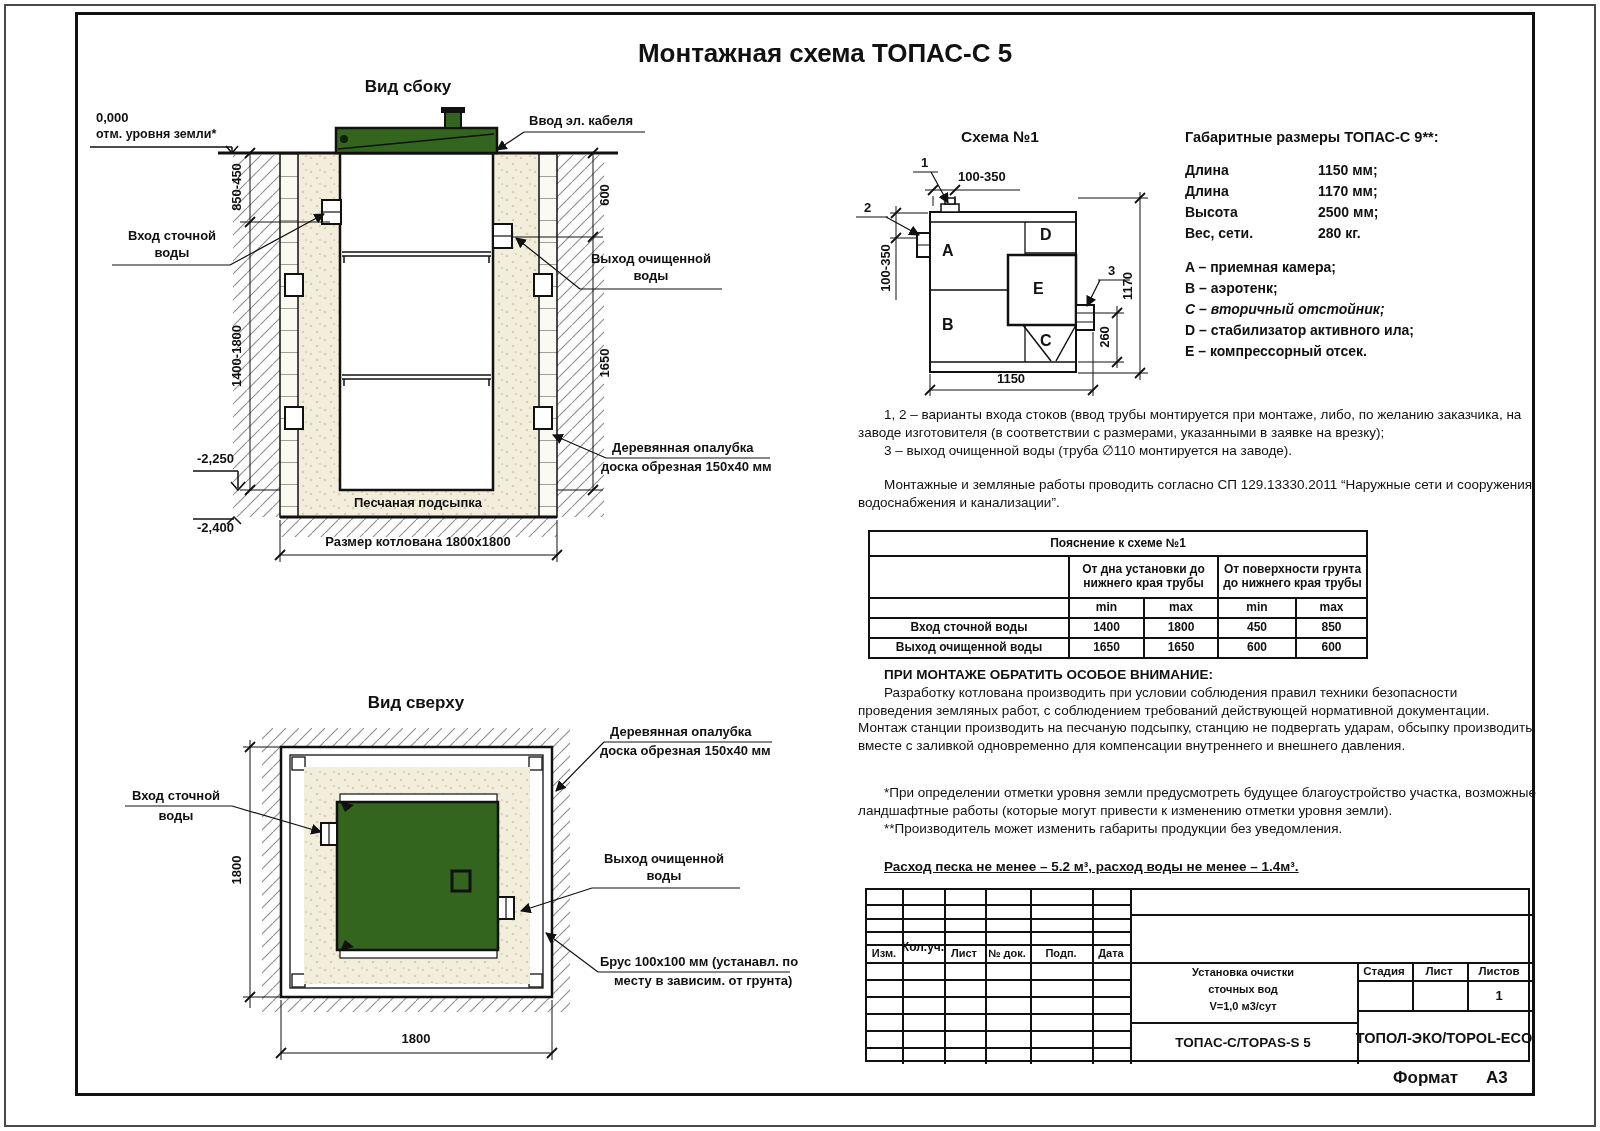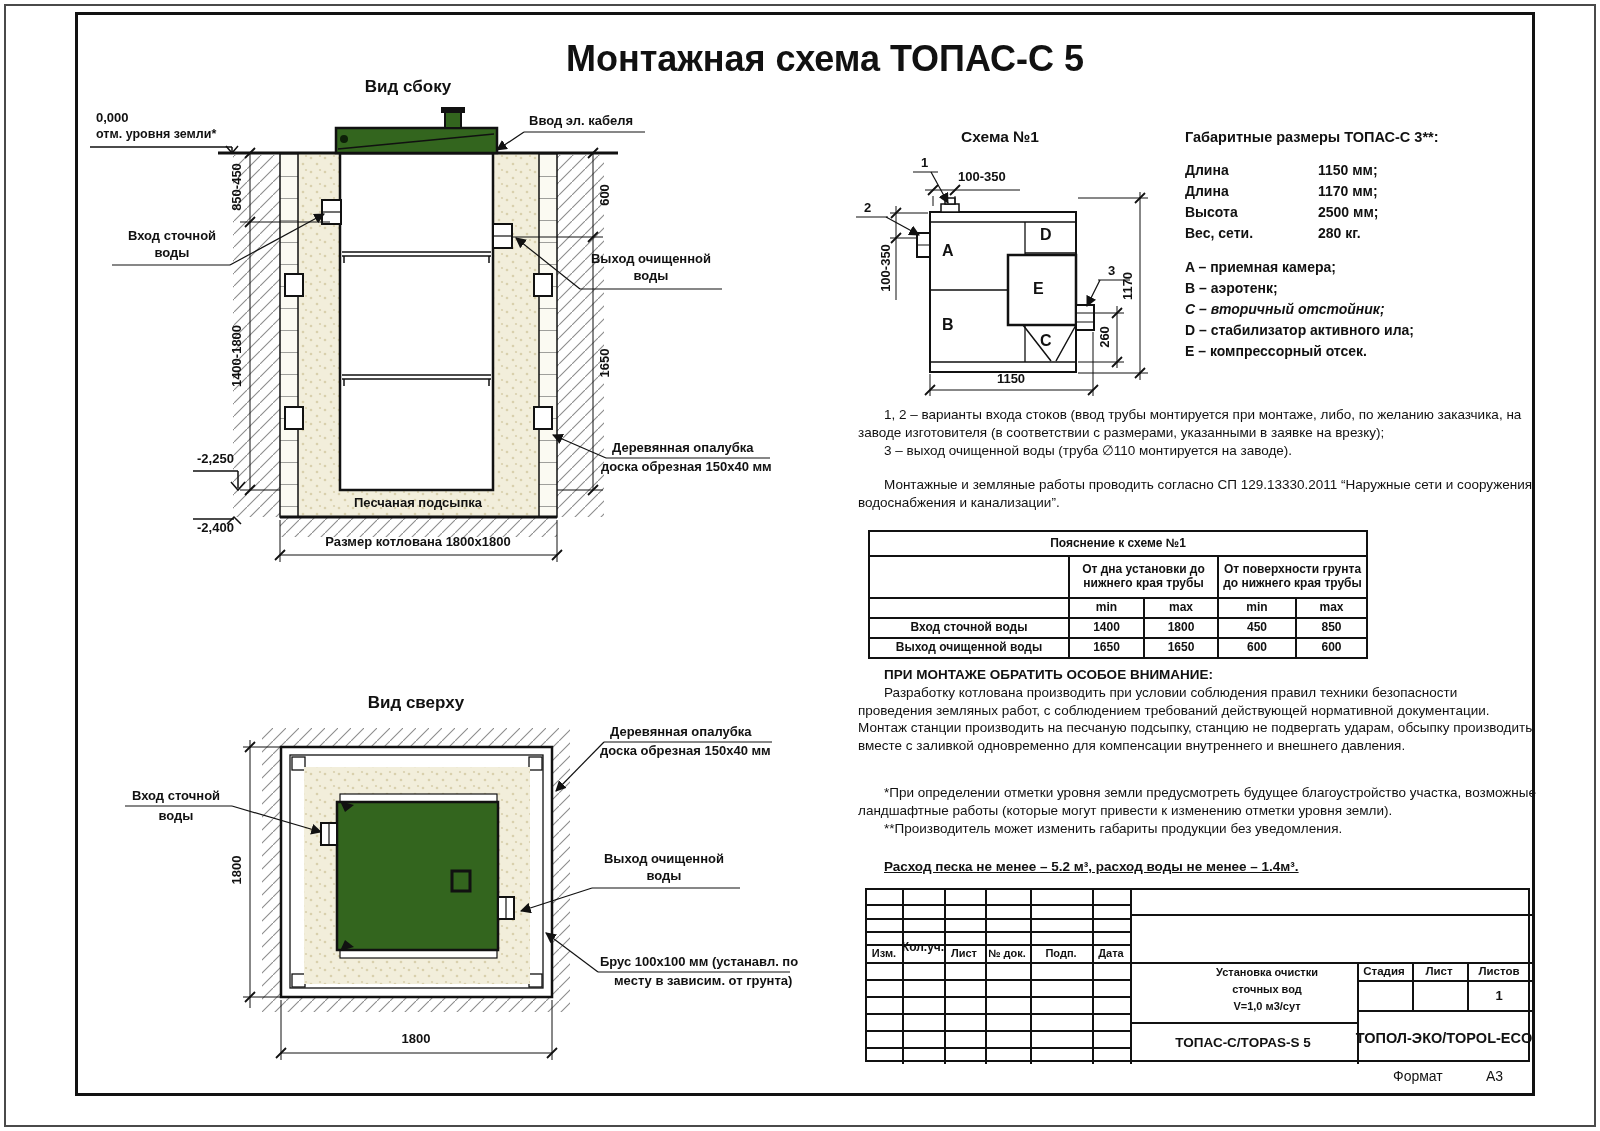--- a/index.html
+++ b/index.html
@@ -5,37 +5,37 @@
   html,body{margin:0;padding:0;background:#fff;}
   body{width:1600px;height:1131px;position:relative;font-family:"Liberation Sans","DejaVu Sans",sans-serif;color:#111;overflow:hidden;}
   .sheet{position:absolute;inset:0;background:#fff;}
   .outer-border{position:absolute;left:4px;top:4px;right:4px;bottom:4px;border:2px solid #4a4a4a;}
   .frame{position:absolute;left:75px;top:12px;width:1454px;height:1078px;border:3px solid #111;}
   svg.art{position:absolute;left:0;top:0;}
   .lbl{position:absolute;font-size:13px;font-weight:bold;white-space:nowrap;line-height:1.1;}
   .c{transform:translateX(-50%);text-align:center;}
   .v{transform:translate(-50%,-50%) rotate(-90deg);}
   .sec-title{font-size:17px;font-weight:bold;}
-  .main-title{position:absolute;left:825px;top:38px;transform:translateX(-50%);font-size:36px;font-weight:bold;white-space:nowrap;}
+  .main-title{position:absolute;left:825px;top:38px;transform:translateX(-50%);font-size:26px;font-weight:bold;white-space:nowrap;}
   .comp{font-size:16px;font-weight:bold;}
   .specs-title{font-size:14.5px;font-weight:bold;}
   .specs{font-size:14px;font-weight:bold;}
   .para{position:absolute;font-size:13.5px;font-weight:normal;line-height:1.32;}
   .para p{margin:0;text-indent:26px;}
   .bold{font-weight:bold;}
   .ul{text-decoration:underline;}
   table.exp{position:absolute;left:868px;top:530px;border-collapse:collapse;table-layout:fixed;width:498px;font-size:12px;font-weight:bold;text-align:center;}
   table.exp td{border:2px solid #111;padding:0 2px;line-height:1.15;}
   .stamp{position:absolute;left:865px;top:888px;width:665px;height:174px;border:2.5px solid #111;box-sizing:border-box;}
   .stamp .hl,.stamp .vl{position:absolute;background:#111;}
   .stamp .hl{height:1.5px;}
   .stamp .vl{width:1.5px;}
   .stamp .cell{position:absolute;font-size:11px;font-weight:bold;white-space:nowrap;transform:translateX(-50%);}
-  .doc{font-size:15px;font-weight:bold;margin-left:24px;}
-  .fmt{position:absolute;font-size:14px;font-weight:normal;}
+  .doc{font-size:15px;font-weight:bold;}
+  .fmt{position:absolute;font-size:17px;font-weight:bold;}
 </style>
 </head>
 <body>
 
 <div class="sheet">
   <div class="outer-border"></div>
   <div class="frame"></div>
 
   <svg class="art" width="1600" height="1131" viewBox="0 0 1600 1131">
     <defs>
@@ -215,21 +215,21 @@
   <div class="lbl comp" style="left:1033px;top:280px;">E</div>
   <div class="lbl" style="left:921px;top:156px;">1</div>
   <div class="lbl" style="left:864px;top:201px;">2</div>
   <div class="lbl" style="left:1108px;top:264px;">3</div>
   <div class="lbl" style="left:958px;top:170px;">100-350</div>
   <div class="lbl v" style="left:886px;top:268px;">100-350</div>
   <div class="lbl c" style="left:1011px;top:372px;">1150</div>
   <div class="lbl v" style="left:1128px;top:286px;">1170</div>
   <div class="lbl v" style="left:1105px;top:337px;">260</div>
 
-  <div class="lbl specs-title" style="left:1185px;top:130px;">Габаритные размеры ТОПАС-С 3**:</div>
+  <div class="lbl specs-title" style="left:1185px;top:130px;">Габаритные размеры ТОПАС-С 9**:</div>
   <div class="lbl specs" style="left:1185px;top:163px;">Длина</div>
   <div class="lbl specs" style="left:1318px;top:163px;">1150 мм;</div>
   <div class="lbl specs" style="left:1185px;top:184px;">Длина</div>
   <div class="lbl specs" style="left:1318px;top:184px;">1170 мм;</div>
   <div class="lbl specs" style="left:1185px;top:205px;">Высота</div>
   <div class="lbl specs" style="left:1318px;top:205px;">2500 мм;</div>
   <div class="lbl specs" style="left:1185px;top:226px;">Вес, сети.</div>
   <div class="lbl specs" style="left:1318px;top:226px;">280 кг.</div>
   <div class="lbl specs" style="left:1185px;top:260px;">A – приемная камера;</div>
   <div class="lbl specs" style="left:1185px;top:281px;">B – аэротенк;</div>

